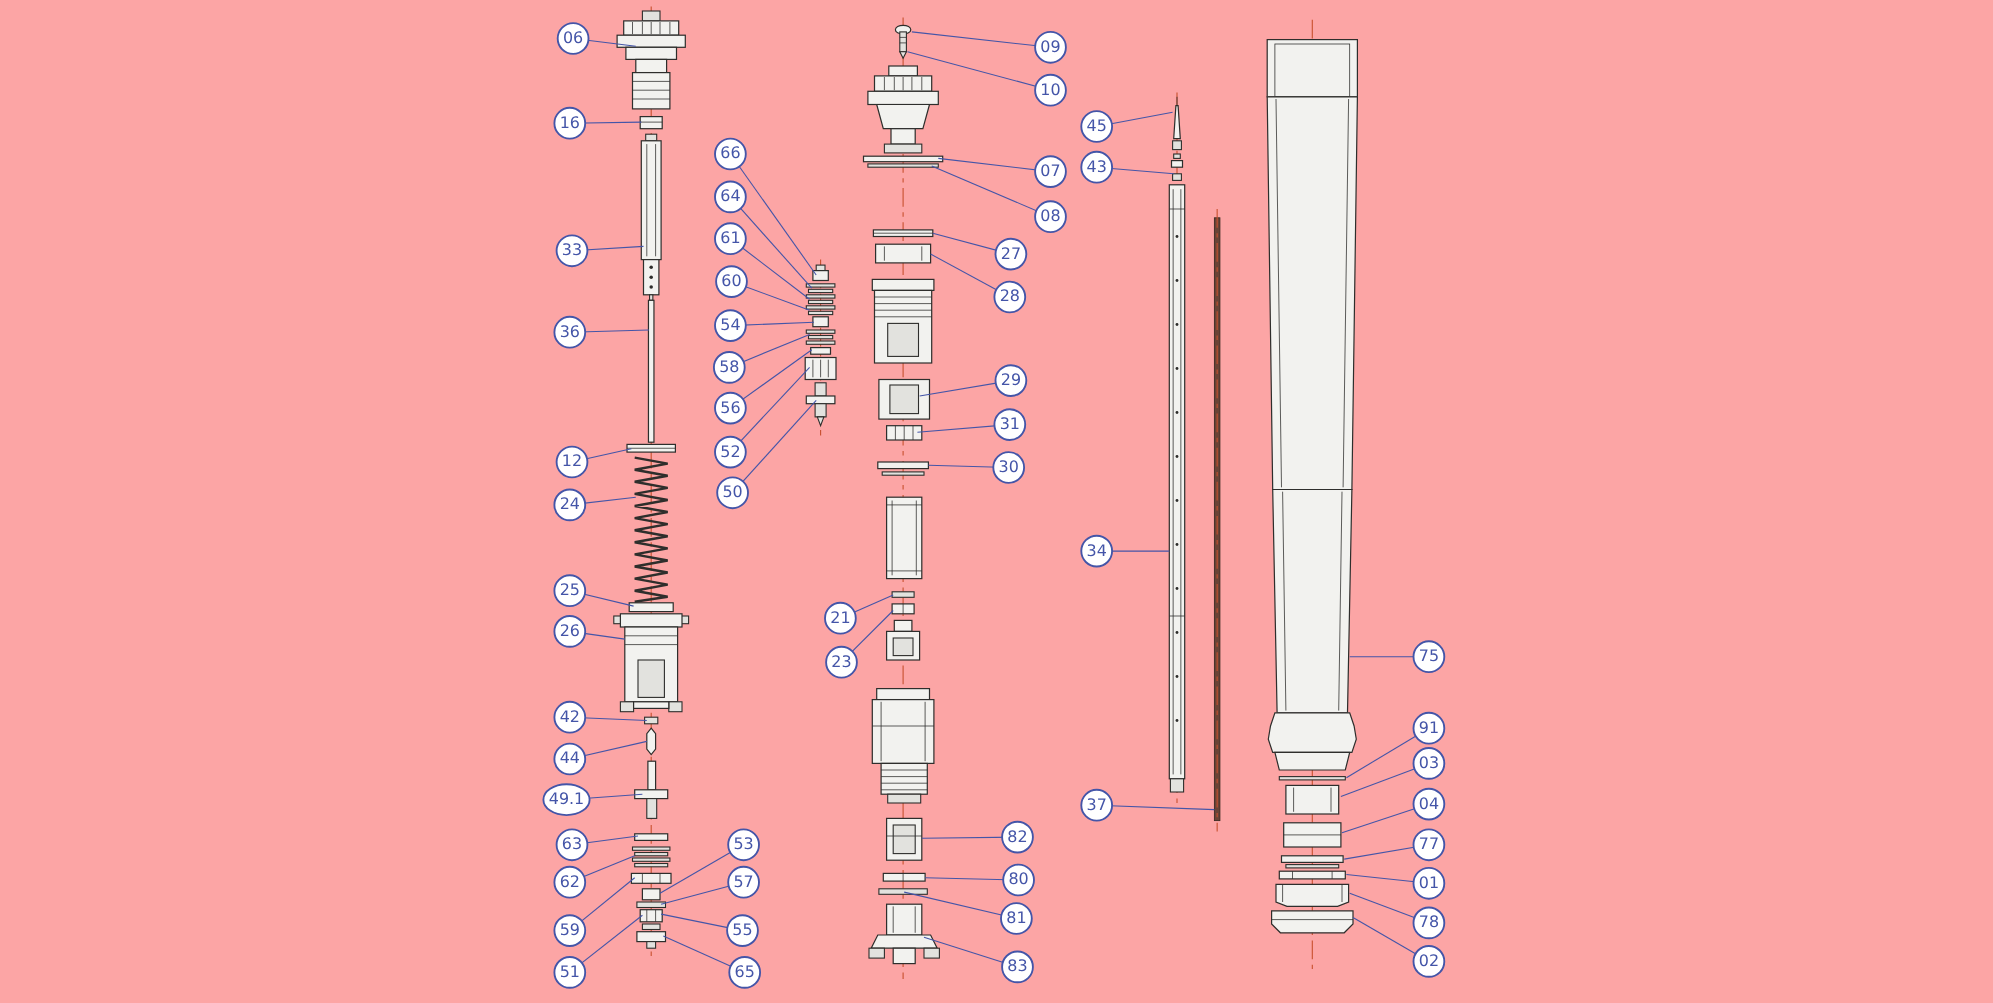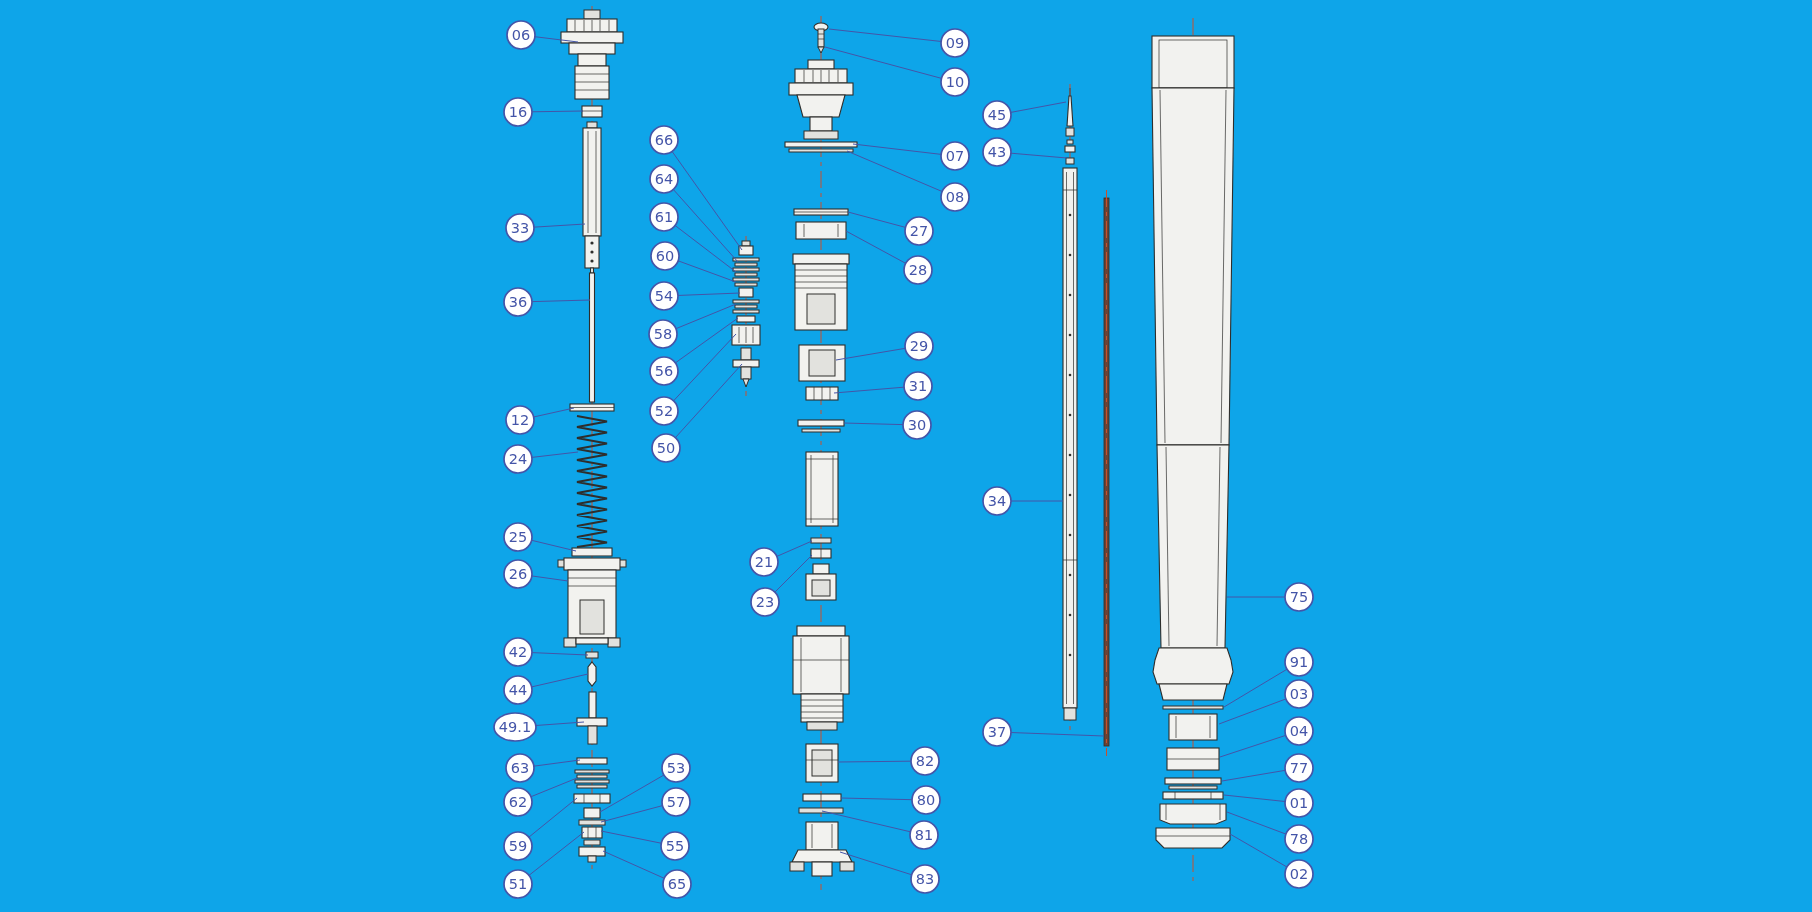--- a/index.html
+++ b/index.html
@@ -1,18 +1,18 @@
 <!DOCTYPE html>
 <html style="--accent: #4455a8; --outline: #2e2e2c; --center: #c8502e; --fill: #f2f2ef;"><head>
 <meta charset="utf-8">
 <style>
   *{box-sizing:border-box}
   :root{--accent:#4455a8;--outline:#2e2e2c;--center:#c8502e;--fill:#f2f2ef}
   body{margin:0;background:#fff;font-family:"DejaVu Sans",sans-serif}
-  .canvas{position:relative;width:1812px;height:912px;background:#0ea5e9;overflow:hidden}
+  .canvas{position:relative;width:1812px;height:912px;background:#fca5a5;overflow:hidden}
   svg{display:block}
   .p{fill:var(--fill);stroke:var(--outline);stroke-width:1.1}
   .pd{fill:#e2e2de;stroke:var(--outline);stroke-width:1}
   .ln{stroke:var(--outline);stroke-width:0.7;fill:none}
   .hole{fill:var(--outline);stroke:none}
   .cl{stroke:var(--center);stroke-width:1;fill:none;stroke-dasharray:17 5 4 5}
   .spring{stroke:var(--outline);stroke-width:2.2;fill:none}
   .rod-dark{fill:#6a4336;stroke:#3a2a22;stroke-width:0.8}
   .leader{stroke:var(--accent);stroke-width:1;fill:none}
   .callout-circle{fill:#ffffff;stroke:var(--accent);stroke-width:1.7}

